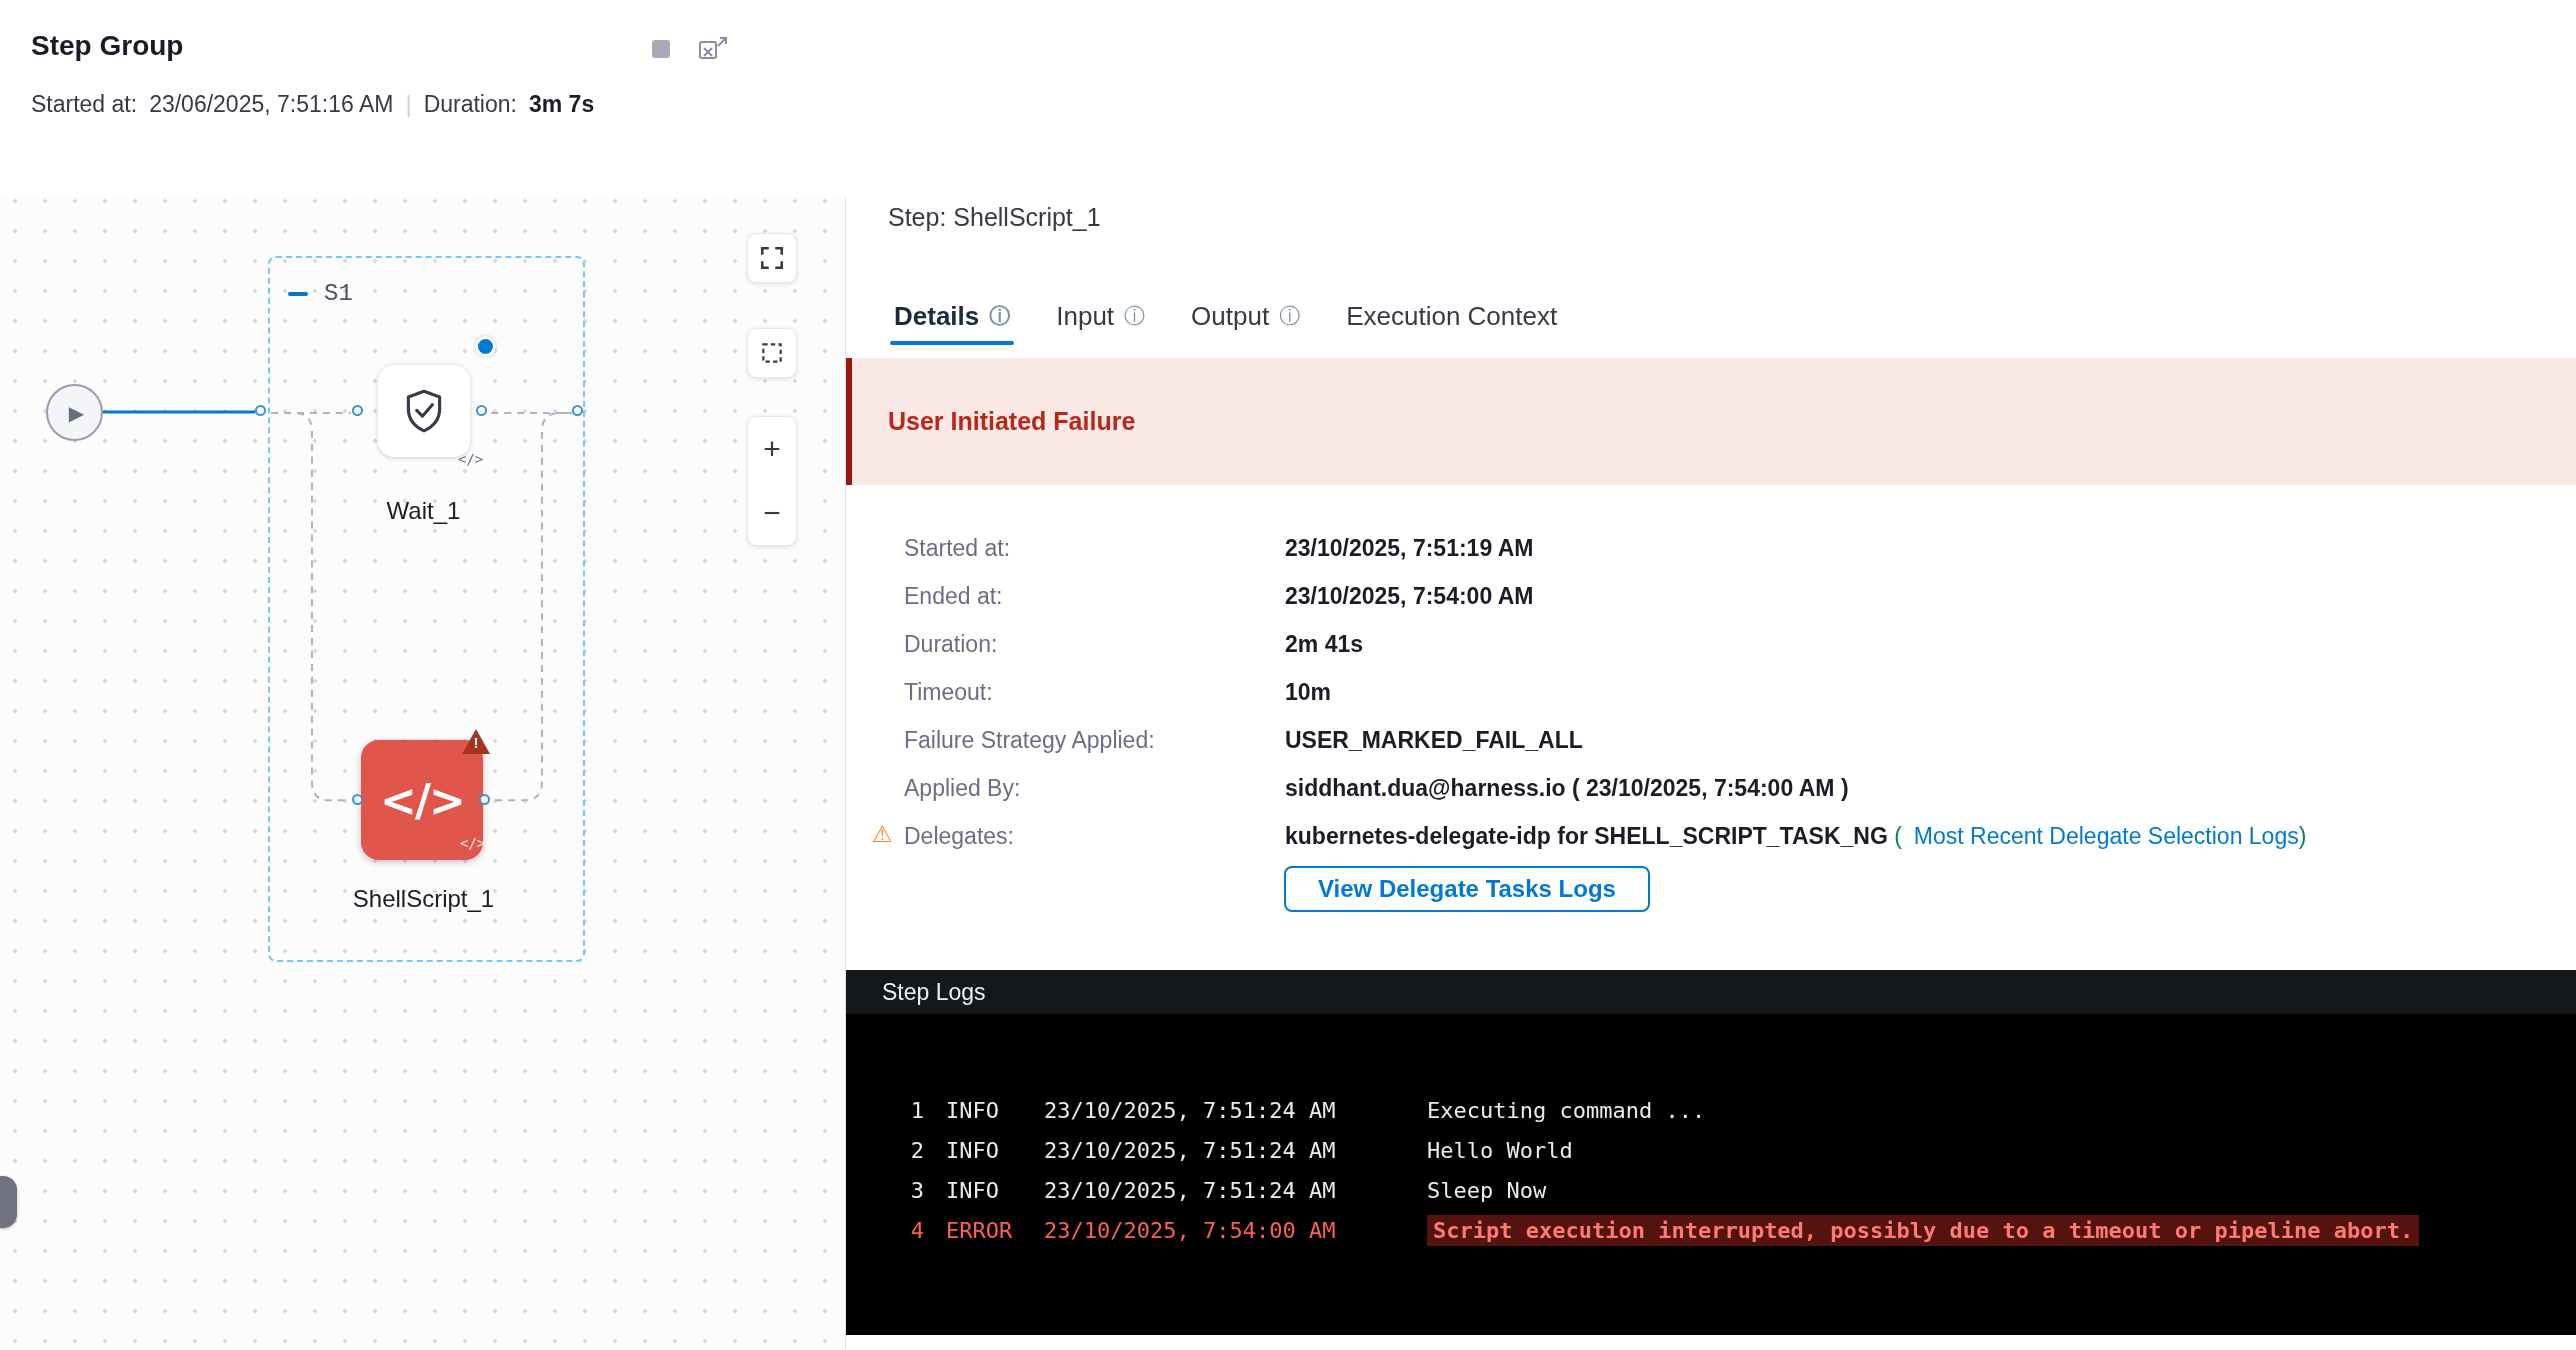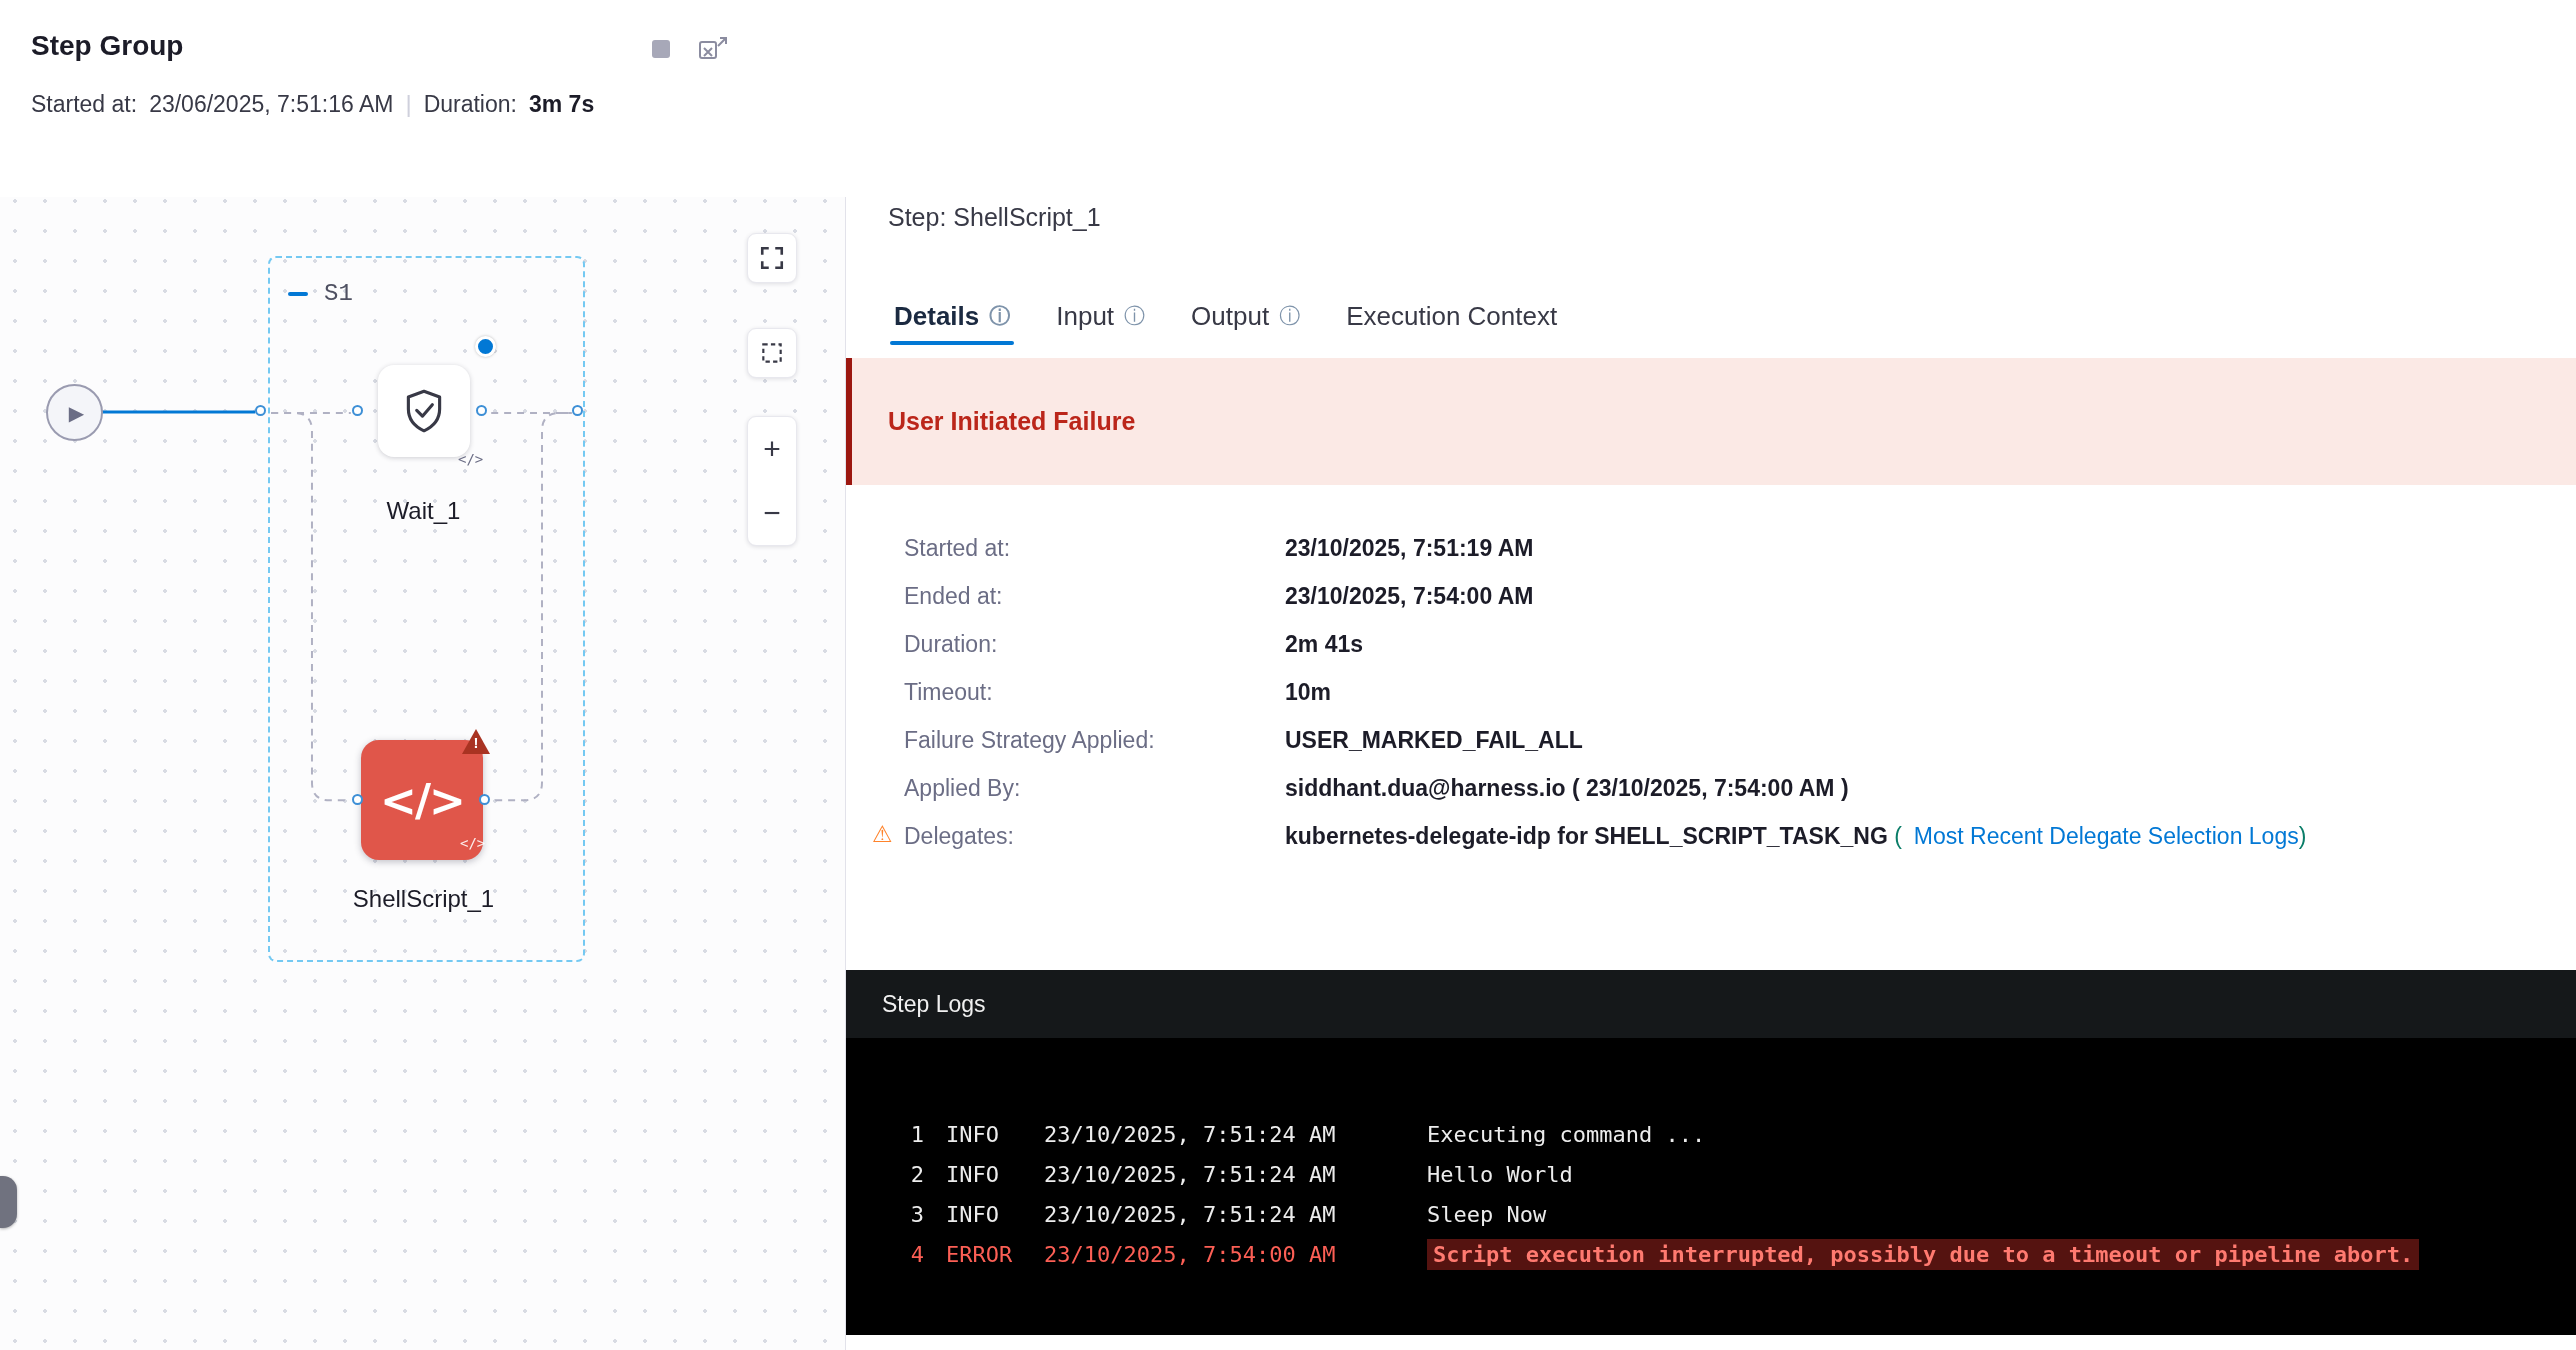--- a/index.html
+++ b/index.html
@@ -73,21 +73,21 @@
   .warn-inline { position:absolute; left:-32px; top:-2px; color:#ff832b; font-size:23px; }
   .teal { color:#0a7d68; font-weight:400; }
   .link { color:#0278d5; font-weight:400; text-decoration:none; cursor:pointer;margin-left:12px; }
 
   .delegate-btn { position:absolute; left:438px; top:697px; height:46px; padding:0 32px; background:#fff;
     border:2px solid #0278d5; border-radius:8px; color:#0278d5; font-weight:700; font-size:24px;
     font-family:"Liberation Sans",sans-serif; display:flex; align-items:center; cursor:pointer; }
 
   
   .console { position:absolute; left:0; top:801px; width:1730px; height:365px; background:#000; }
-  .console-header { height:68px; background:#15181a; display:flex; align-items:center; padding-left:36px; }
+  .console-header { height:44px; background:#15181a; display:flex; align-items:center; padding-left:36px; }
   .console-title { color:#f0f0f0; font-size:23px; }
   .console-body { padding-top:76px; font-family:"DejaVu Sans Mono",monospace; font-size:22px; color:#ececec; }
   .log-line { display:grid; grid-template-columns:52px 98px 383px auto; padding-left:48px; height:40px; align-items:center; white-space:pre; }
   .log-num { text-align:right; padding-right:22px; }
   .log-line.error { color:#fc5f55; }
   .log-line.error .log-msg span { background:#551310; color:#ff7a70; font-weight:700; padding:3px 6px; }
 
   .drawer-handle { position:absolute; left:0; top:1176px; width:17px; height:52px; background:#70727f;
     border-radius:0 14px 14px 0; box-shadow:0 1px 3px rgba(0,0,0,.3); }
 </style>
@@ -232,20 +232,21 @@
         <div class="d-label">
           <span class="warn-inline">⚠</span>
           <span>Delegates:</span>
         </div>
         <div class="d-value">
           <span>kubernetes-delegate-idp for SHELL_SCRIPT_TASK_NG </span><span class="teal">(</span><a class="link">Most Recent Delegate Selection Logs</a><span class="teal">)</span>
         </div>
       </div>
     </div>
 
+    <button class="delegate-btn">View Delegate Tasks Logs</button>
 
     <div class="console">
       <div class="console-header">
         <div class="console-title">Step Logs</div>
       </div>
       <div class="console-body">
         <div class="log-line">
           <span class="log-num">1</span>
           <span class="log-level">INFO</span>
           <span class="log-time">23/10/2025, 7:51:24 AM</span>

